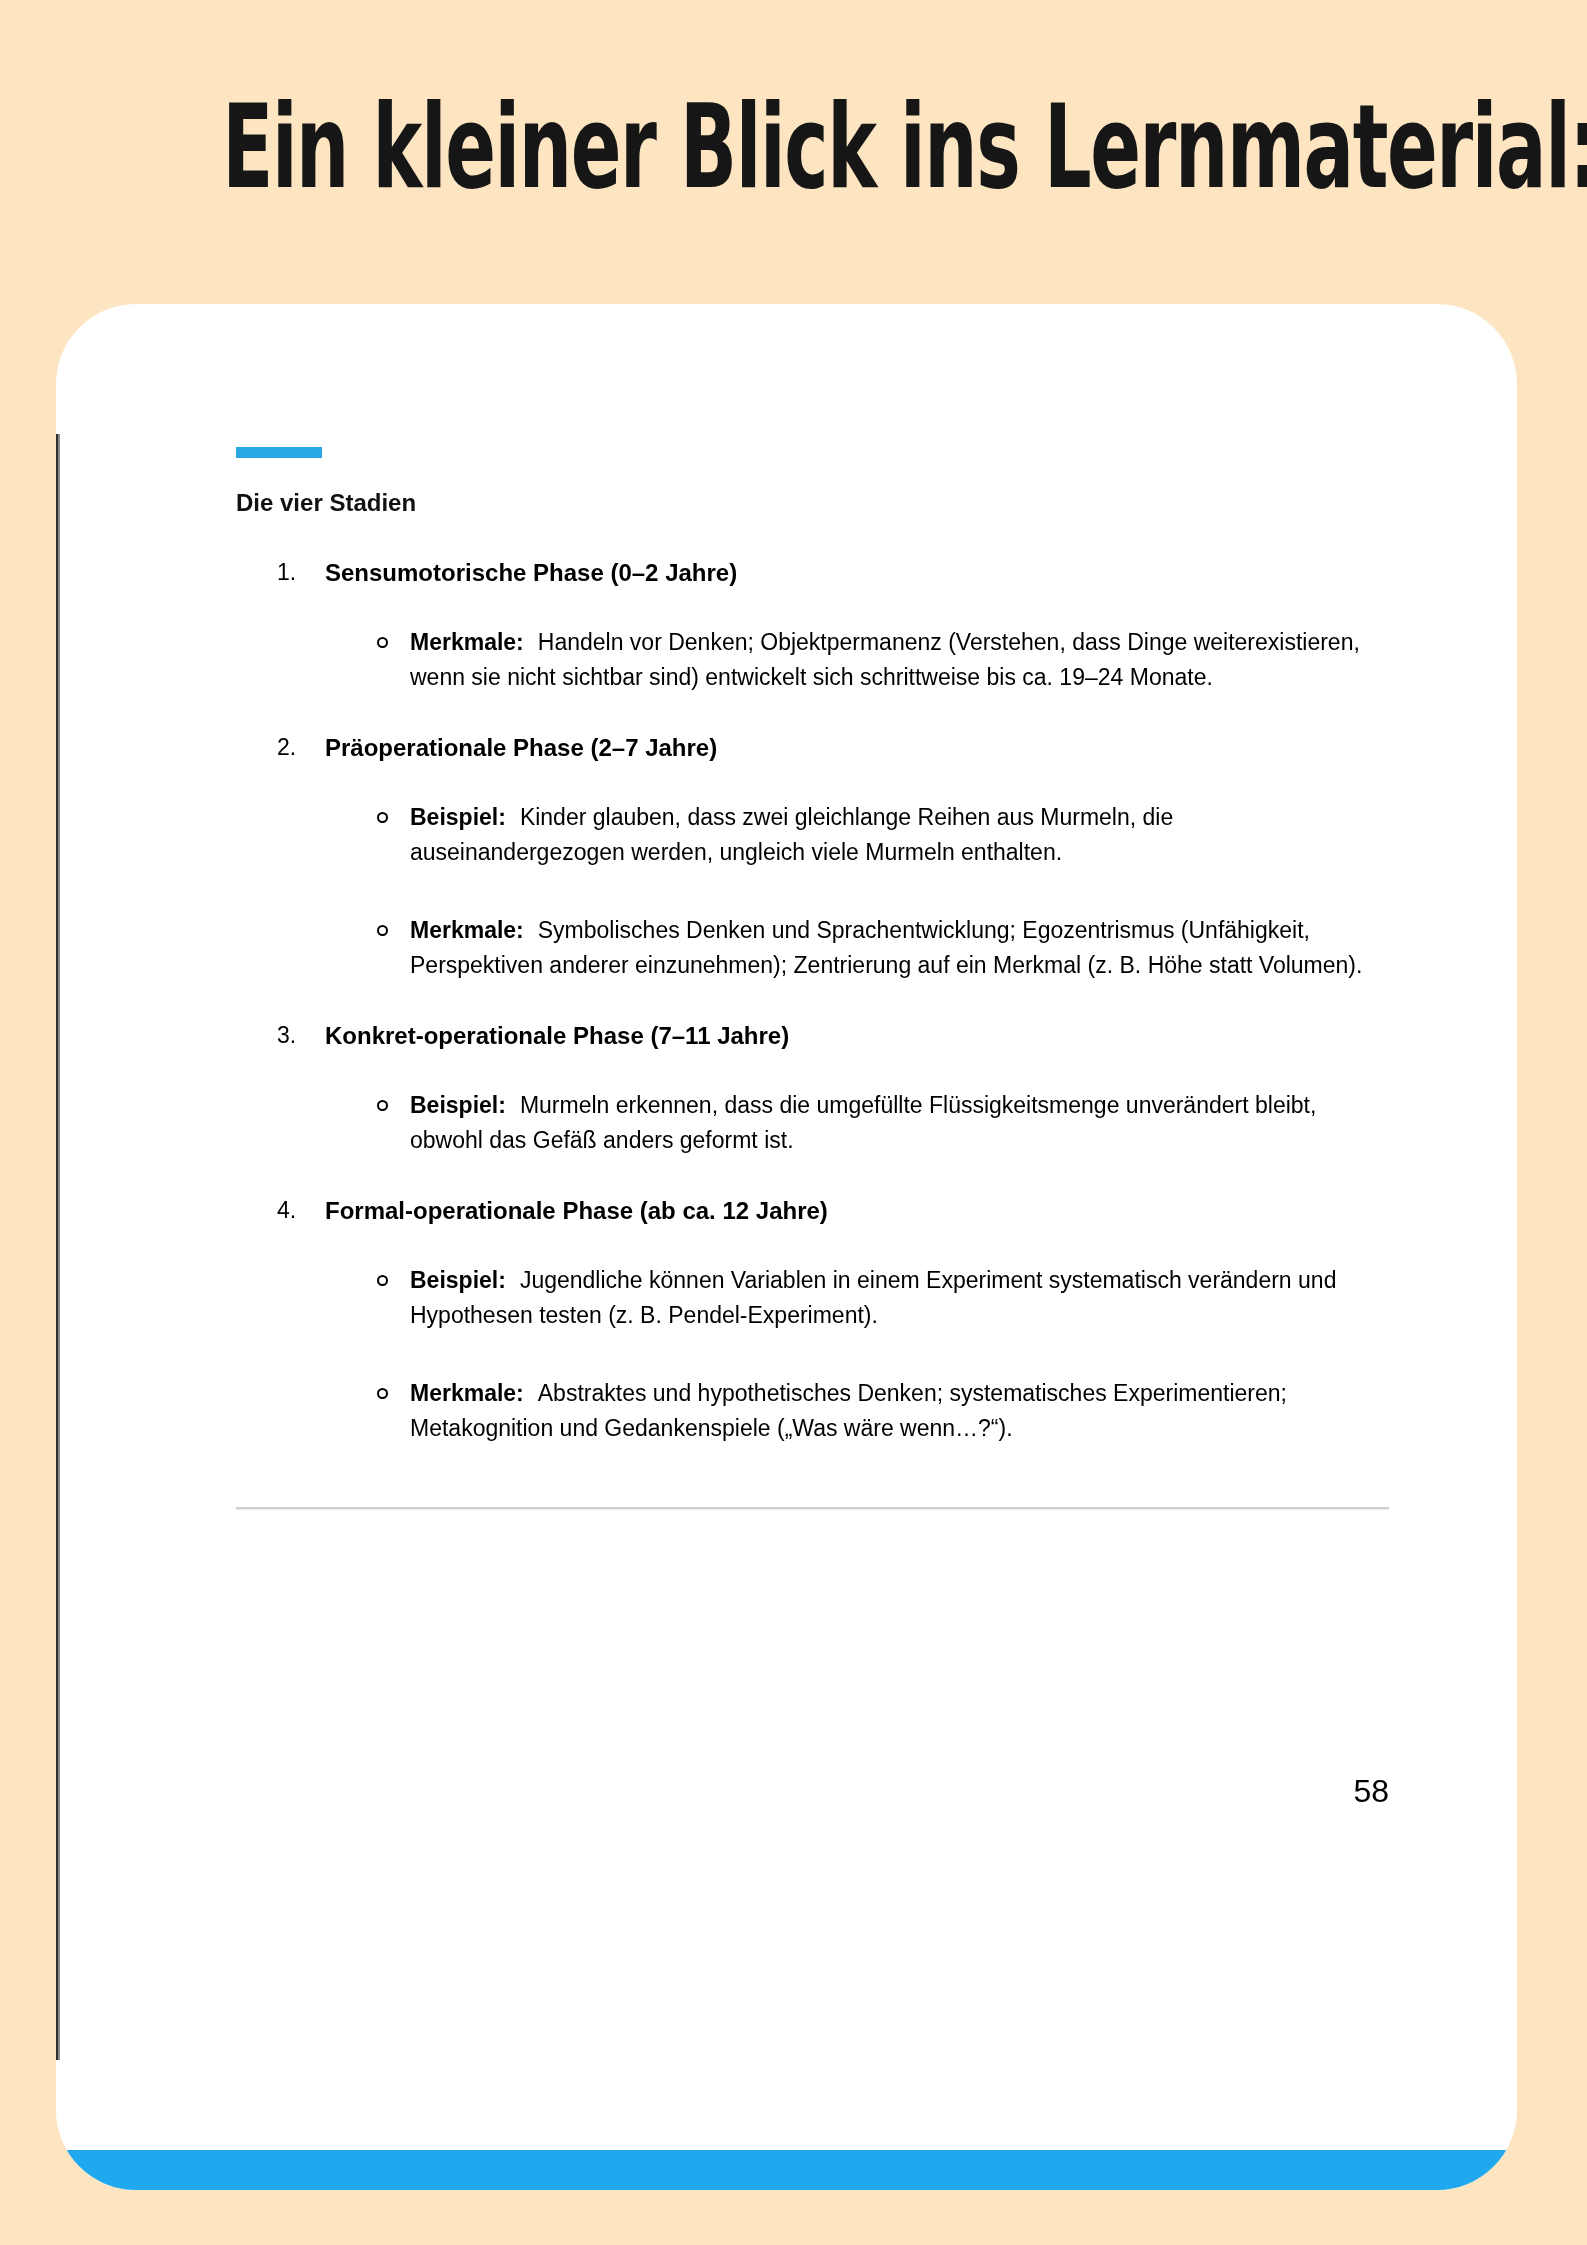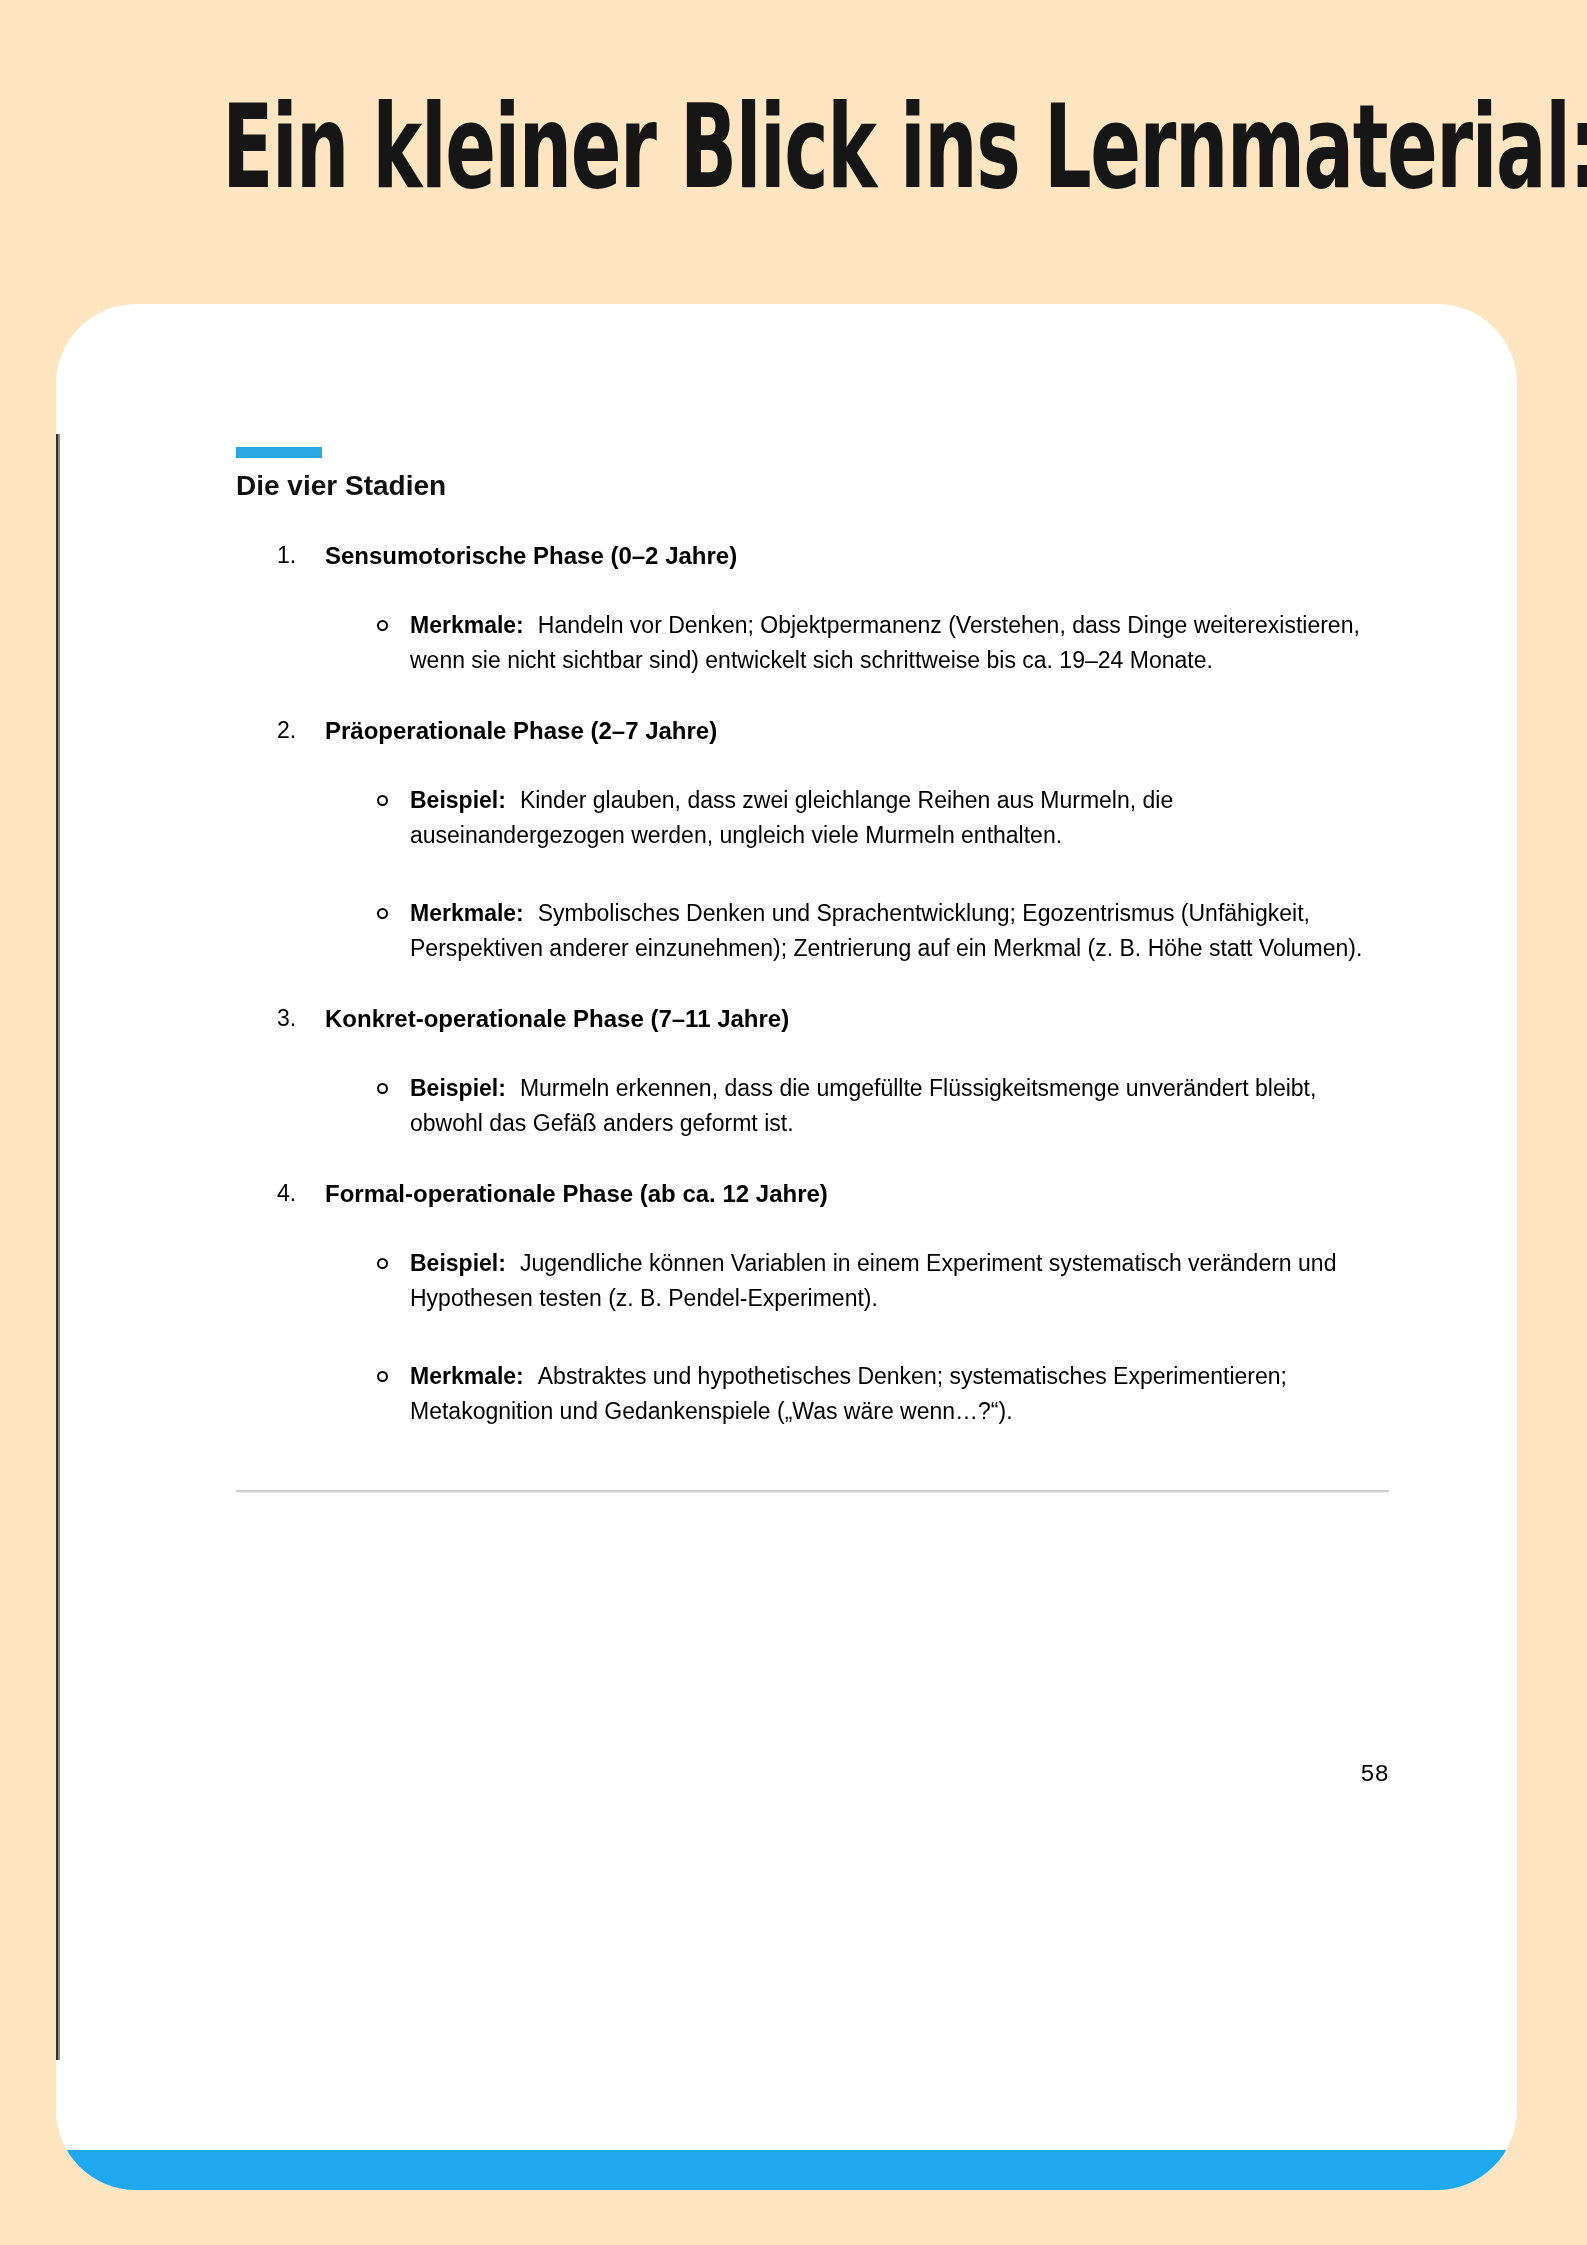--- a/index.html
+++ b/index.html
@@ -26,36 +26,36 @@
   }
   .card-left-edge{
     position:absolute;left:0;top:130px;height:1626px;width:4px;
     background:linear-gradient(to right,#2f2f2f 0 2px,#8b8b8b 2px 4px);
   }
   .doc{
     position:absolute;left:180px;top:0;width:1153px;
     font-size:23px;line-height:35px;
   }
   .accent-bar{margin-top:143px;width:86px;height:11px;background:#29a9e4;}
-  .section-heading{margin:10px 0 0;font-size:28px;line-height:35px;font-weight:bold;color:#111;}
+  .section-heading{margin:27px 0 0;font-size:24px;line-height:35px;font-weight:bold;color:#111;}
   .stage-header{
     position:relative;margin-top:35px;padding-left:89px;
     font-size:24px;line-height:35px;font-weight:bold;
   }
   .stage:first-of-type .stage-header{margin-top:46px;}
   .stage-number{position:absolute;left:41px;top:0;font-weight:normal;font-size:23px;}
   .bullet{position:relative;margin-top:35px;padding-left:174px;}
   .bullet + .bullet{margin-top:43px;}
   .bullet-marker{
     position:absolute;left:141px;top:12px;width:7px;height:7px;
     border:2px solid #000;border-radius:50%;background:transparent;
   }
   .bullet-label{font-weight:bold;margin-right:14px;}
   .divider{margin-top:61px;height:3px;background:linear-gradient(#cfcfcf 0 2px,#ececec 2px 3px);}
-  .page-number{margin-top:264px;text-align:right;font-size:24px;line-height:35px;font-family:Liberation Mono, monospace;}
+  .page-number{margin-top:264px;text-align:right;font-size:32px;line-height:35px;}
   .footer-bar{position:absolute;left:0;bottom:0;width:100%;height:40px;background:#1fa8ee;}
 </style>
 </head>
 <body>
 
 <div class="main-title">Ein kleiner Blick ins Lernmaterial:</div>
 
 <div class="card">
   <div class="card-left-edge"></div>
 

